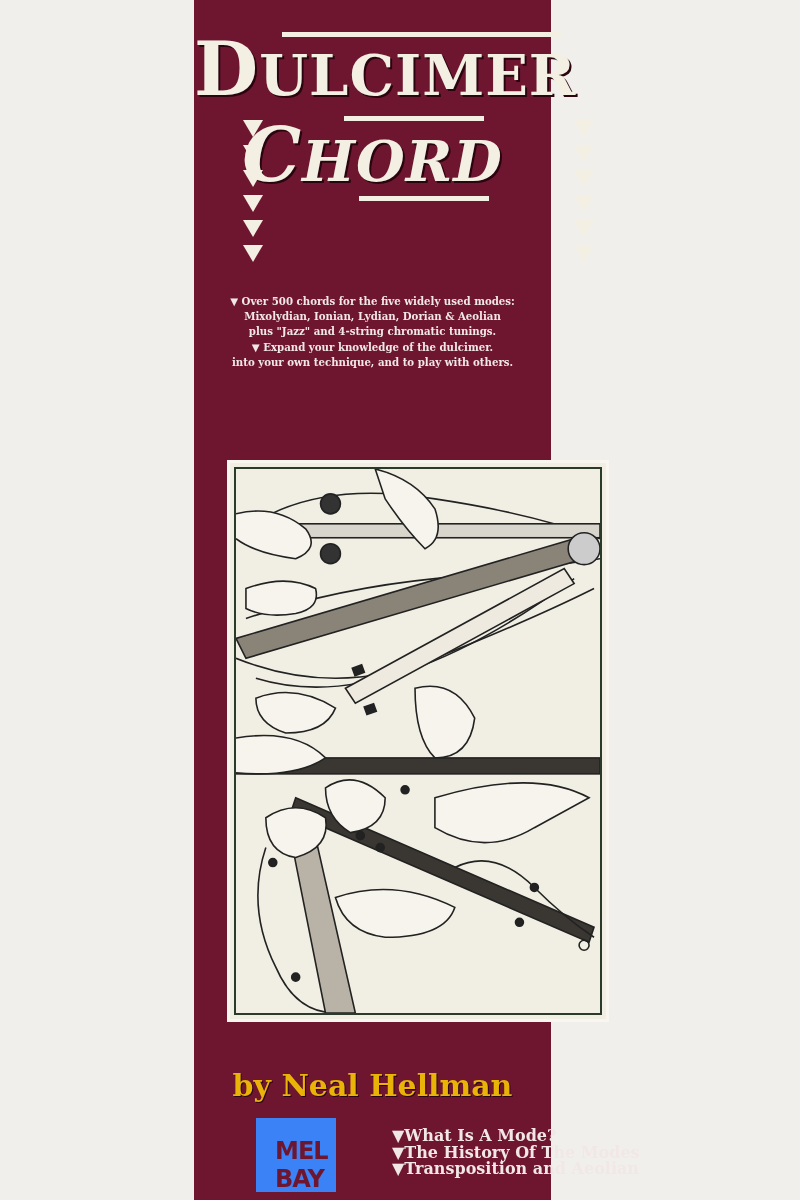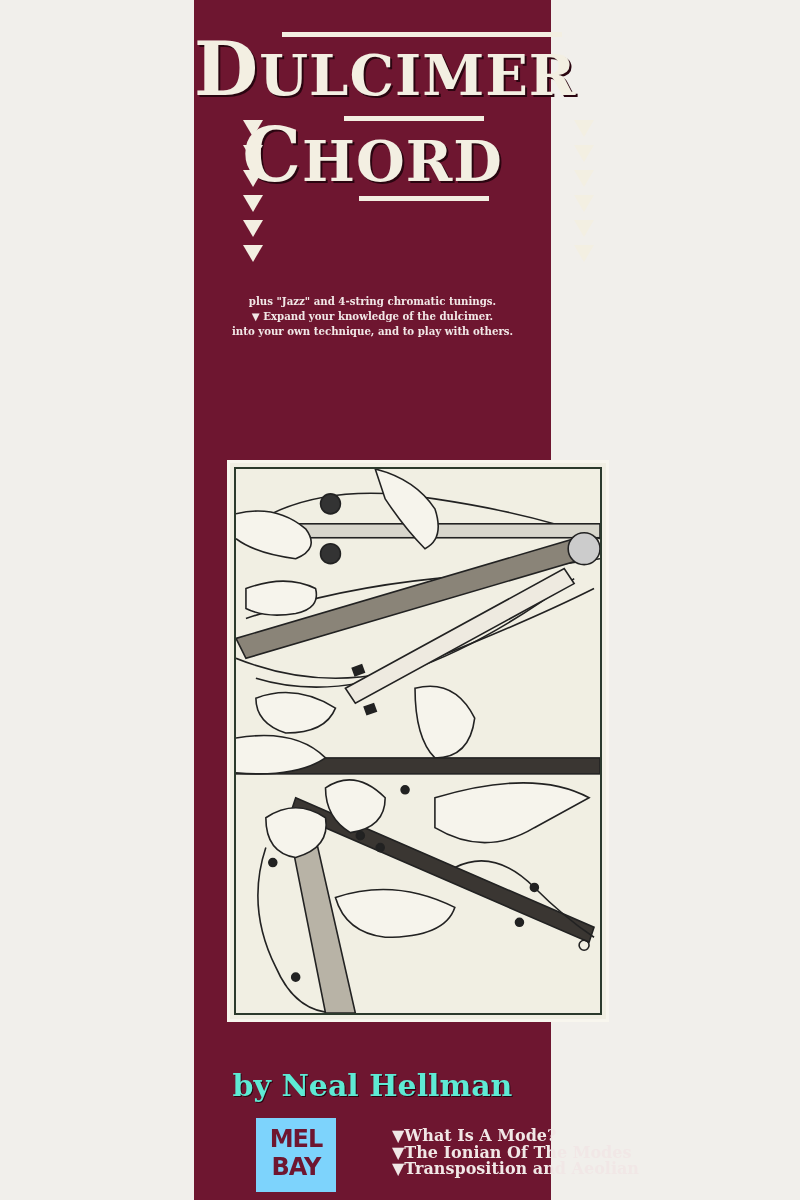--- a/index.html
+++ b/index.html
@@ -23,21 +23,21 @@
     color: #f3efe2;
     font-family: "DejaVu Serif", serif;
     font-weight: bold;
     letter-spacing: 1px;
     text-shadow: 2px 2px 0 #2a0510;
     line-height: 1;
   }
   .title-line .cap { font-size: 74px; }
   .title-line .sm { font-size: 56px; }
   .t1 { top: 32px; }
-  .t2 { top: 118px; }
+  .t2 { top: 118px; font-style: italic; }
   .t3 { top: 196px; }
   .title-bar {
     position: absolute;
     height: 5px;
     background: #f3efe2;
   }
   .tri-col {
     position: absolute;
     top: 120px;
     width: 22px;
@@ -74,33 +74,33 @@
     left: 4px; top: 4px; right: 4px; bottom: 4px;
     border: 2px solid #2c3a2c;
     overflow: hidden;
   }
   .frame-inner svg { width: 100%; height: 100%; display: block; }
   .author {
     position: absolute;
     left: 0; top: 1068px;
     width: 100%;
     text-align: center;
-    color: #5eead4;
+    color: #eab308;
     font-family: "DejaVu Serif", serif;
     font-weight: bold;
     font-size: 30px;
     text-shadow: 1px 1px 0 #2a0510;
   }
   .logo {
     position: absolute;
     left: 62px; top: 1118px;
     width: 80px; height: 74px;
-    background: #7dd3fc;
+    background: #3b82f6;
     box-sizing: border-box;
-    padding: 7px;
+    padding: 19px;
   }
   .logo-inner {
     width: 100%; height: 100%;
     color: #6e1630;
     font-family: "DejaVu Sans", sans-serif;
     font-weight: bold;
     font-size: 24px;
     line-height: 28px;
     text-align: center;
     letter-spacing: -1px;
@@ -142,20 +142,22 @@
   <div class="tri-col" style="left:380px;">
     <div class="tri"></div>
     <div class="tri"></div>
     <div class="tri"></div>
     <div class="tri"></div>
     <div class="tri"></div>
     <div class="tri"></div>
   </div>
 
   <div class="blurb">
+    <div>▼ Over 500 chords for the five widely used modes:</div>
+    <div>Mixolydian, Ionian, Lydian, Dorian &amp; Aeolian</div>
     <div>plus "Jazz" and 4-string chromatic tunings.</div>
     <div>▼ Expand your knowledge of the dulcimer.</div>
     <div>into your own technique, and to play with others.</div>
   </div>
 
   <div class="frame">
     <div class="frame-inner">
       <svg viewBox="0 0 366 546" preserveAspectRatio="none">
         <g fill="none" stroke="#222" stroke-width="1.6">
 
@@ -214,16 +216,16 @@
 
   <div class="logo">
     <div class="logo-inner">
       <div>MEL</div>
       <div>BAY</div>
     </div>
   </div>
 
   <div class="features">
     <div>▼What Is A Mode?</div>
-    <div>▼The Ionian Of The Modes</div>
+    <div>▼The History Of The Modes</div>
     <div>▼Transposition and Aeolian</div>
   </div>
 </div>
 
 </body></html>

